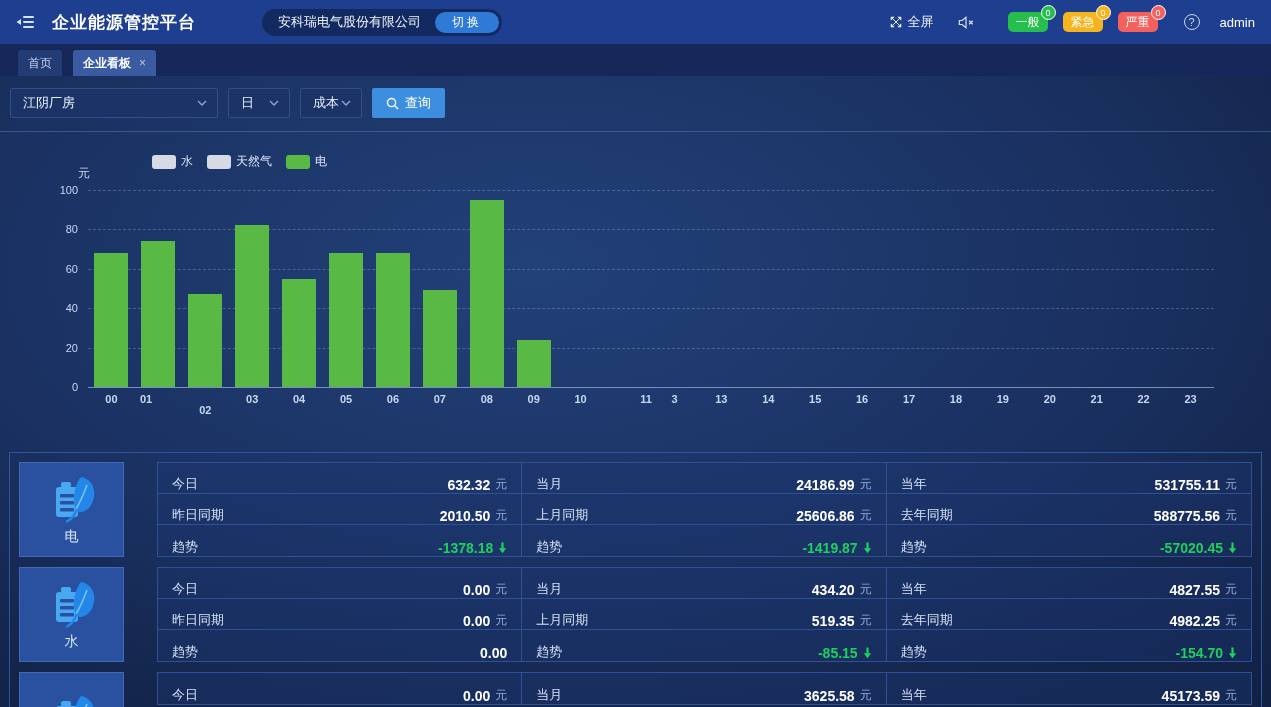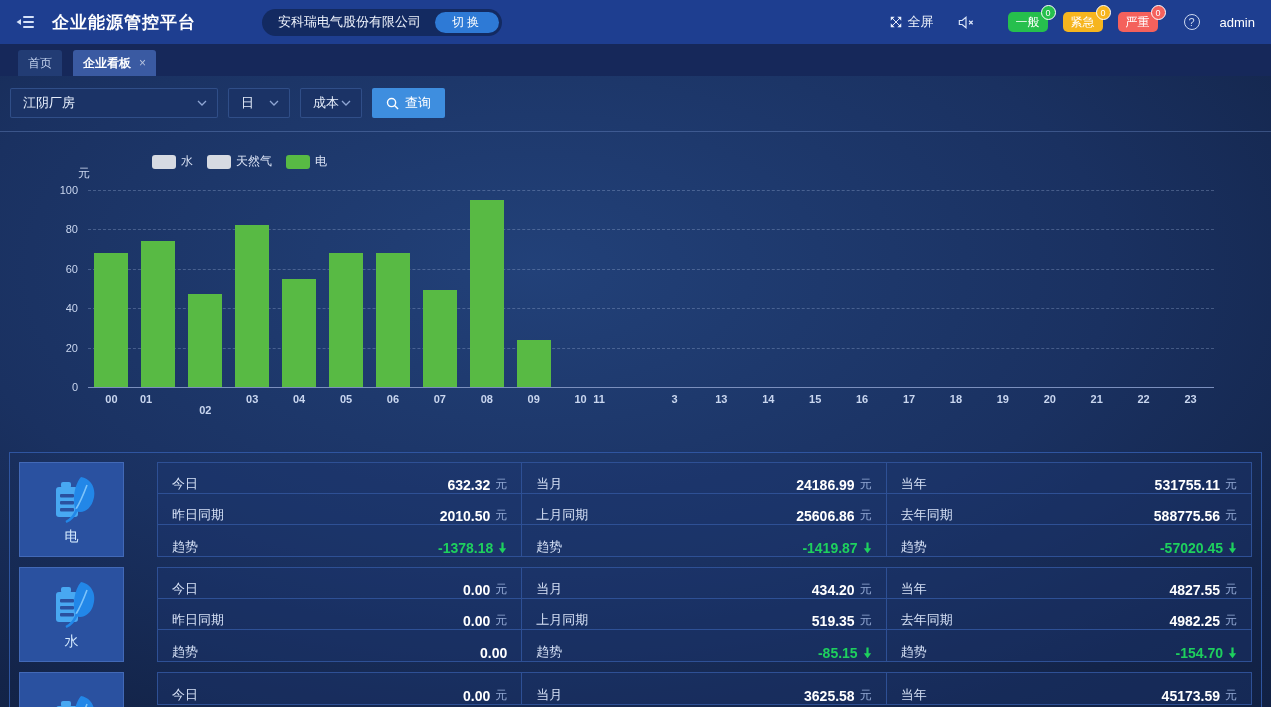--- a/index.html
+++ b/index.html
@@ -188,21 +188,21 @@
         <div class="xlabel" style="left: 58px;">01</div>
         <div class="xlabel" style="left: 117.292px; margin-top: 11px;">02</div>
         <div class="xlabel" style="left: 164.208px;">03</div>
         <div class="xlabel" style="left: 211.125px;">04</div>
         <div class="xlabel" style="left: 258.042px;">05</div>
         <div class="xlabel" style="left: 304.958px;">06</div>
         <div class="xlabel" style="left: 351.875px;">07</div>
         <div class="xlabel" style="left: 398.792px;">08</div>
         <div class="xlabel" style="left: 445.708px;">09</div>
         <div class="xlabel" style="left: 492.625px;">10</div>
-        <div class="xlabel" style="left: 511px;">11</div>
+        <div class="xlabel" style="left: 558px;">11</div>
         <div class="xlabel" style="left: 586.458px;">3</div>
         <div class="xlabel" style="left: 633.375px;">13</div>
         <div class="xlabel" style="left: 680.292px;">14</div>
         <div class="xlabel" style="left: 727.208px;">15</div>
         <div class="xlabel" style="left: 774.125px;">16</div>
         <div class="xlabel" style="left: 821.042px;">17</div>
         <div class="xlabel" style="left: 867.958px;">18</div>
         <div class="xlabel" style="left: 914.875px;">19</div>
         <div class="xlabel" style="left: 961.792px;">20</div>
         <div class="xlabel" style="left: 1008.71px;">21</div>

